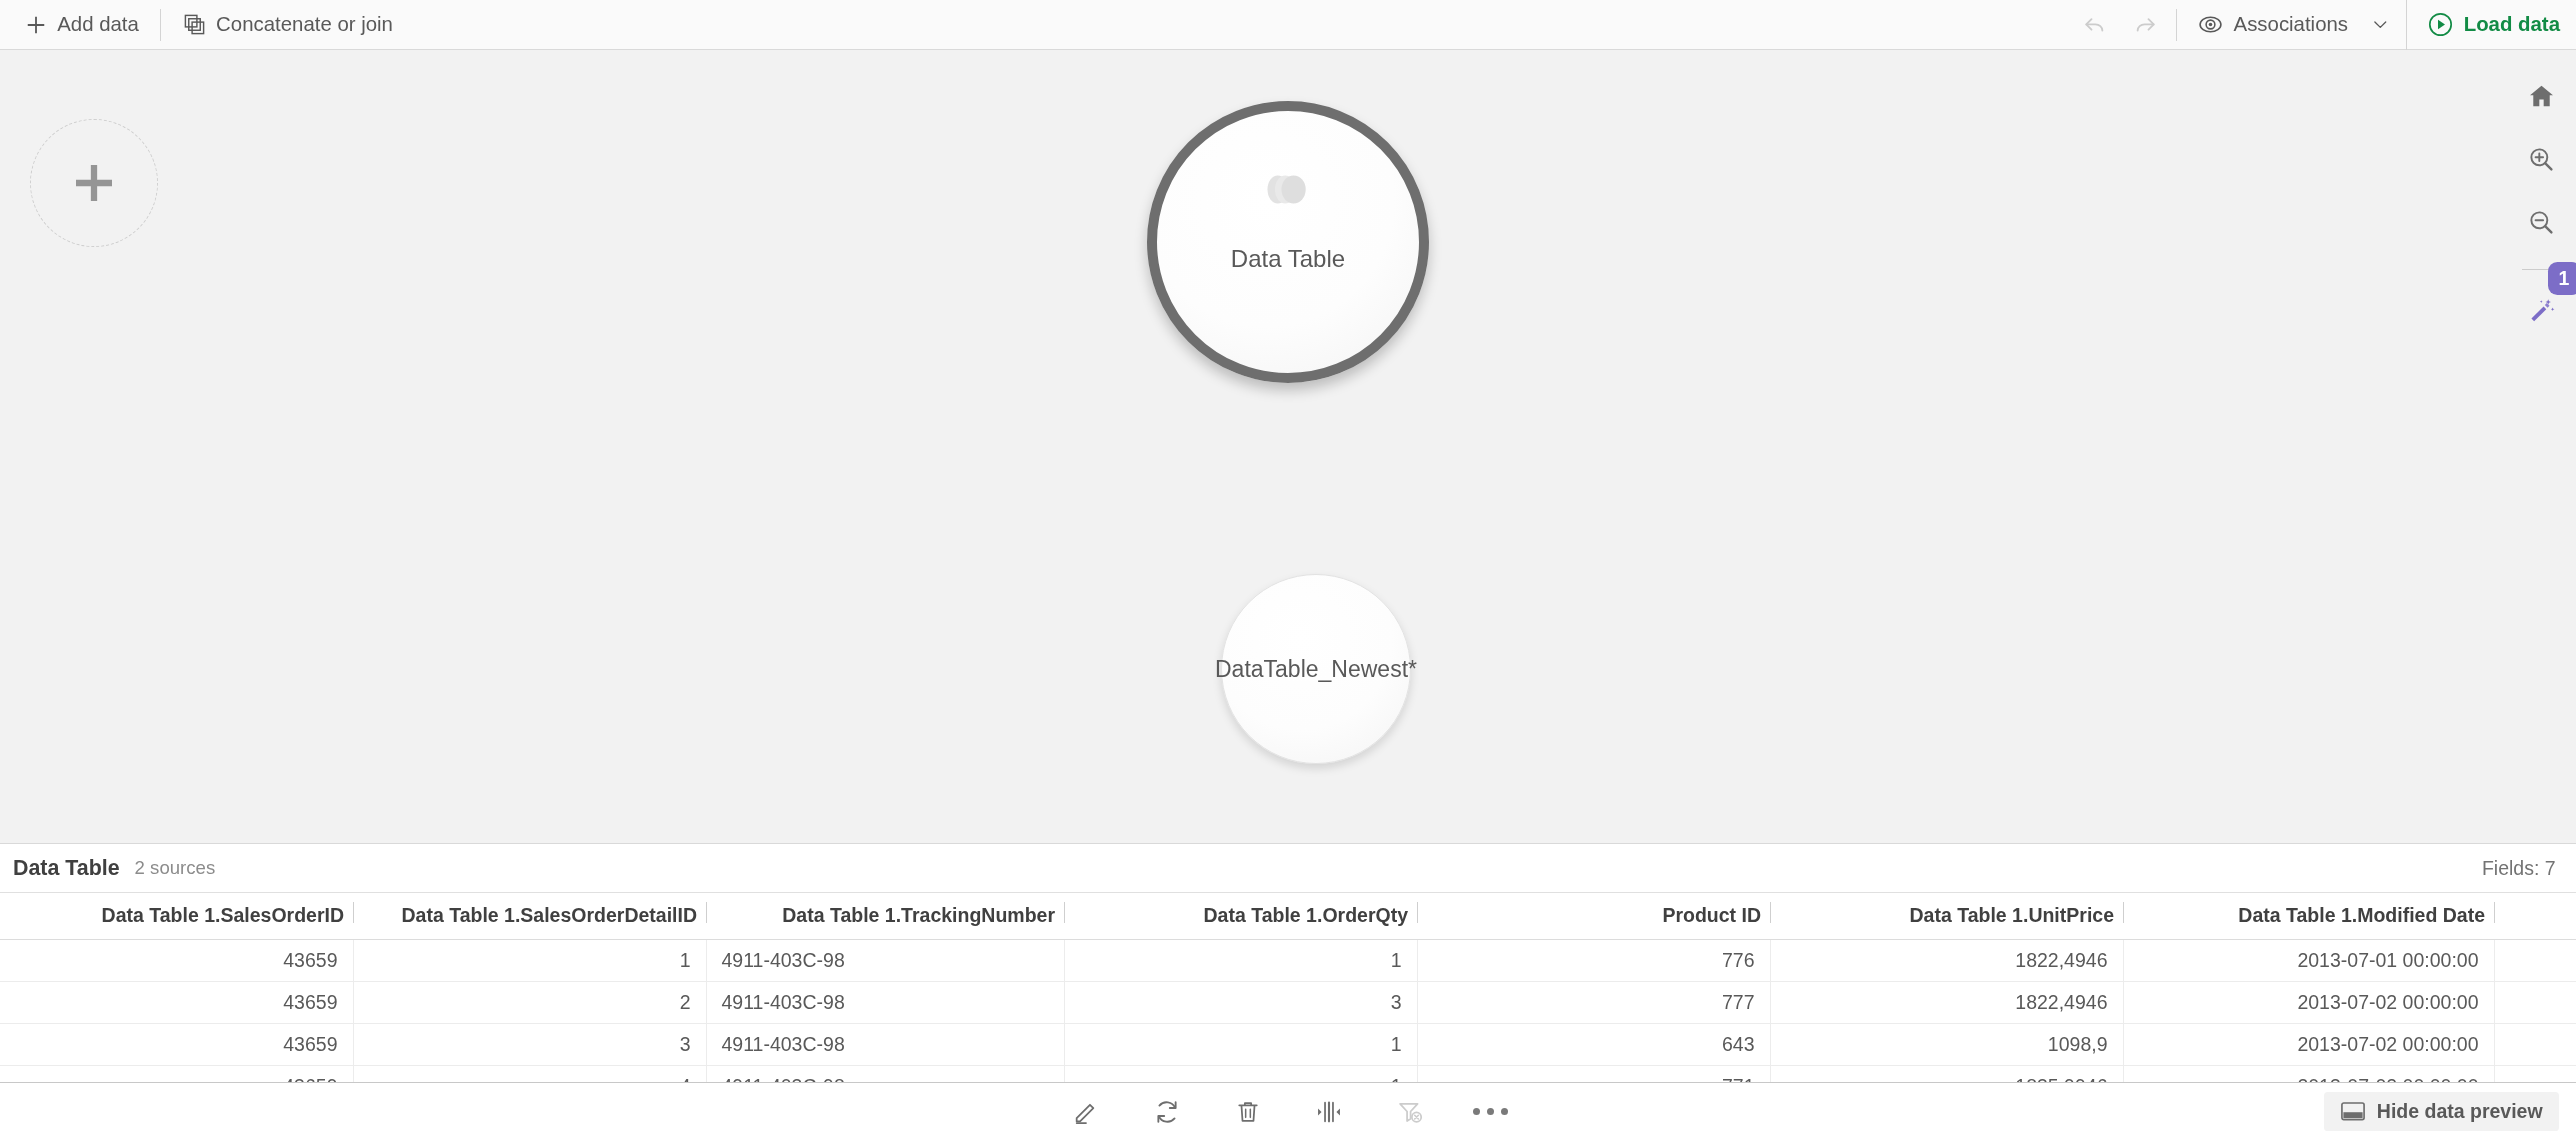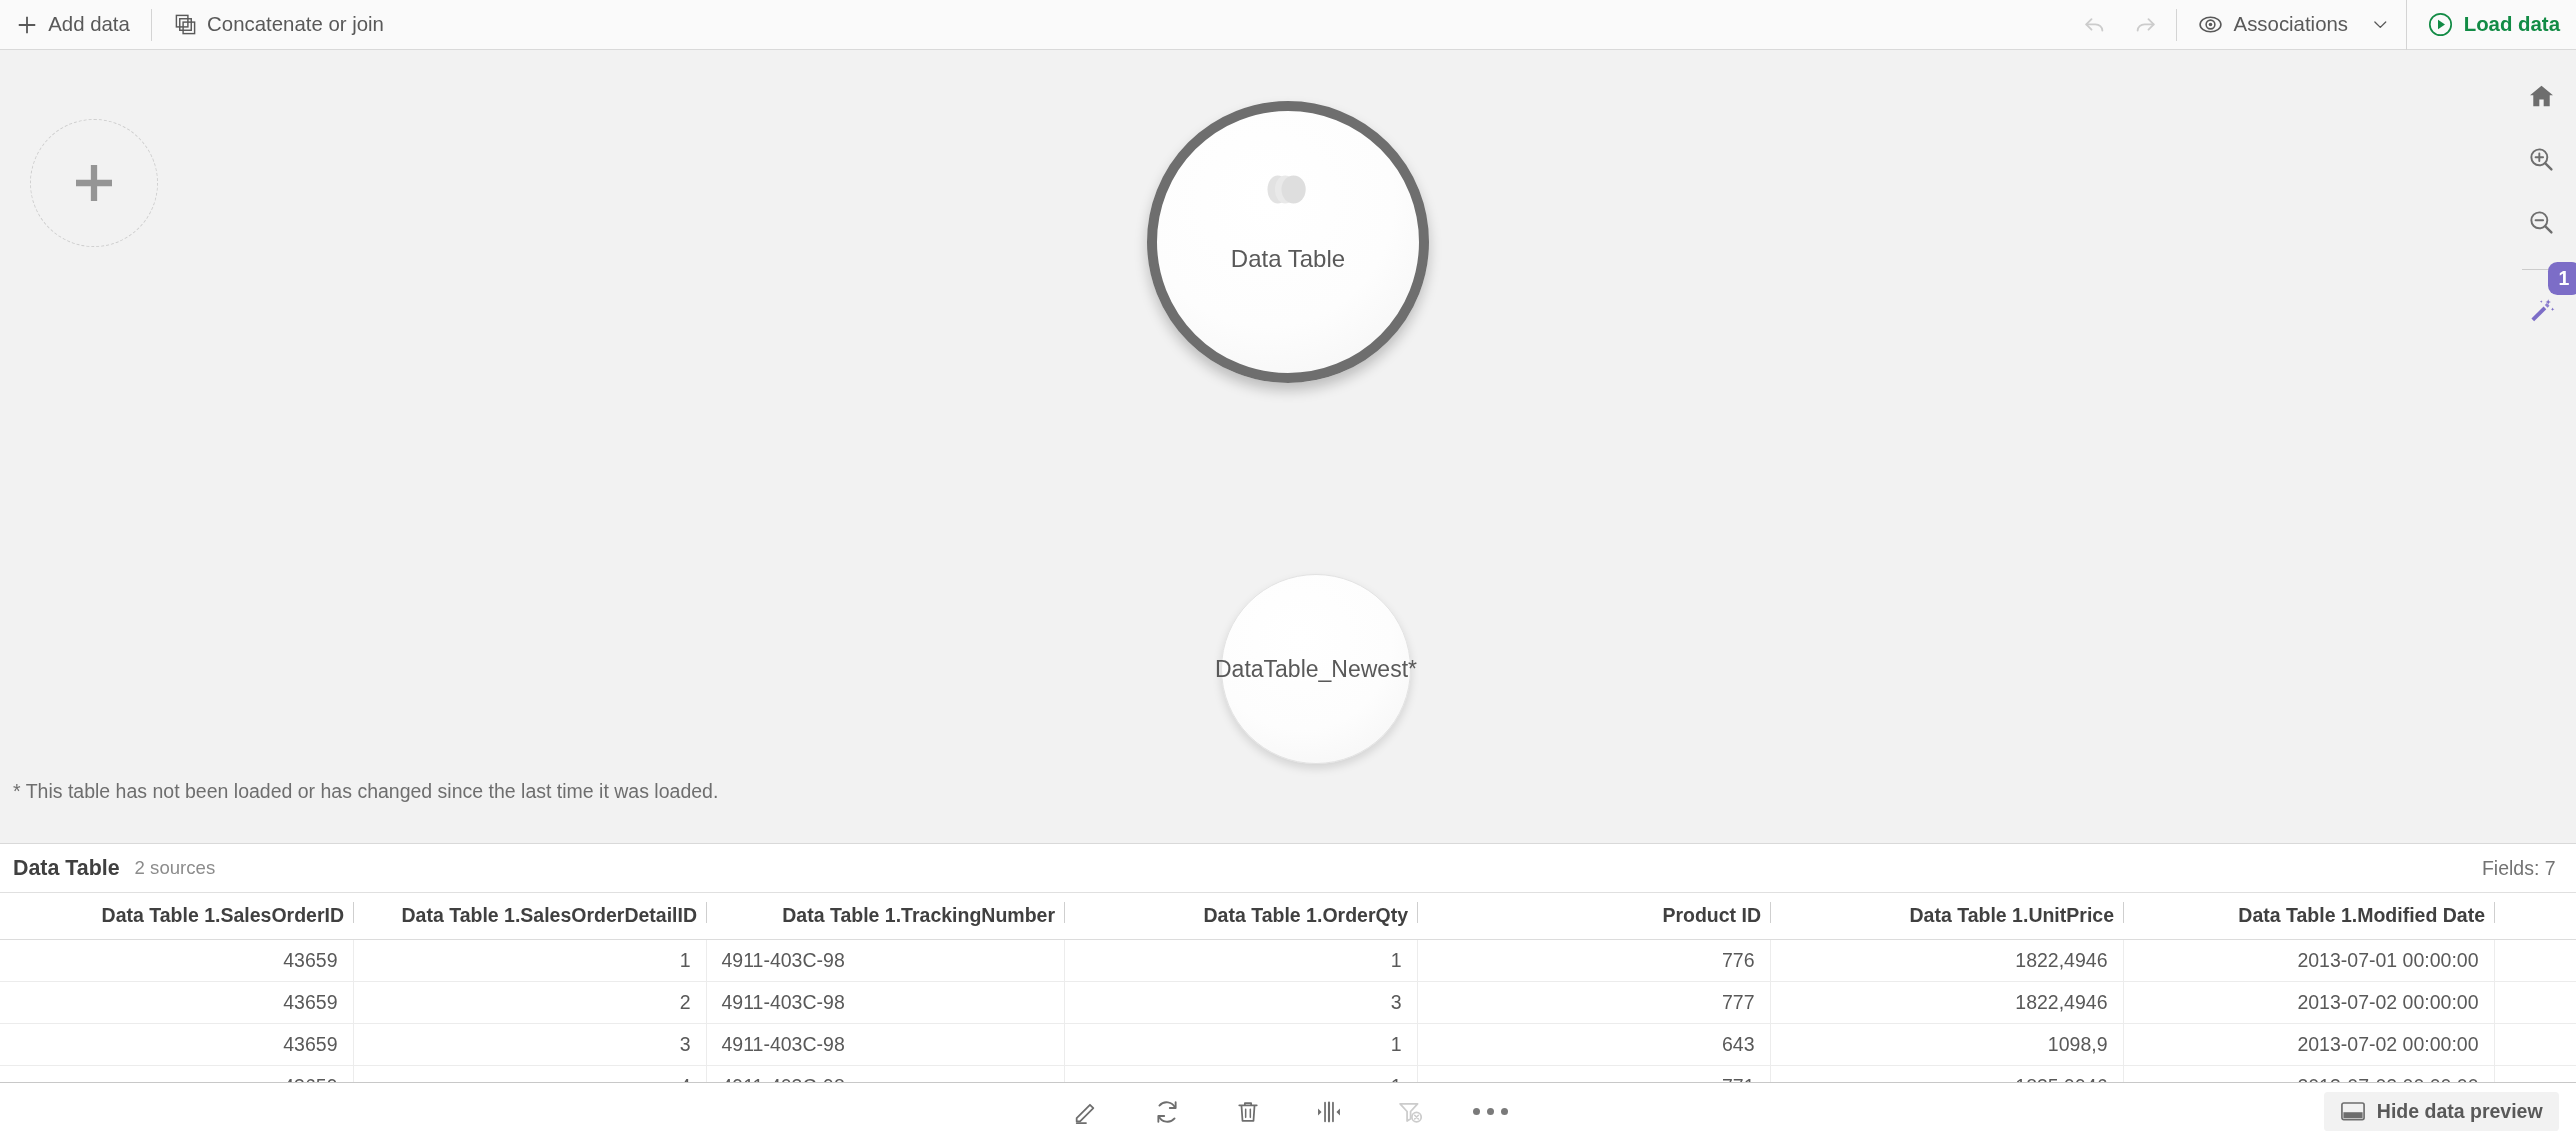--- a/index.html
+++ b/index.html
@@ -24,21 +24,21 @@
   
   .topbar {
     position: relative;
     height: 50px;
     flex: 0 0 50px;
     background: #fafafa;
     border-bottom: 0.9px solid #d9d9d9;
     display: flex;
     align-items: center;
   }
-  .tb-left { display: flex; align-items: center; height: 100%; padding-left: 0; text-align: right; }
+  .tb-left { display: flex; align-items: center; height: 100%; padding-left: 9px; text-align: right; }
   .tb-right { display: flex; align-items: center; height: 100%; margin-left: auto; }
 
   .tb-btn {
     display: flex;
     align-items: center;
     gap: 10.2px;
     height: 50px;
     padding: 0 16px;
     font-size: 20.4px;
     color: #595959;
@@ -396,21 +396,20 @@
           <ellipse cx="37" cy="22" rx="13" ry="15" fill="#dedede"></ellipse>
         </svg>
       </span>
       <span class="bubble-label">Data Table</span>
     </div>
 
     <div class="bubble plain">
       <span class="bubble-label">DataTable_Newest*</span>
     </div>
 
-    <div class="footnote">* This table has not been loaded or has changed since the last time it was loaded.</div>
   </div>
 
   <div class="right-rail">
     <div class="rail-btn">
       <span>
         <svg width="29" height="29" viewBox="0 0 24 24">
           <path d="M12 3L2.5 11h2.7v9h5v-5.6h3.6V20h5v-9h2.7z" fill="#6e6e6e"></path>
         </svg>
       </span>
     </div>

